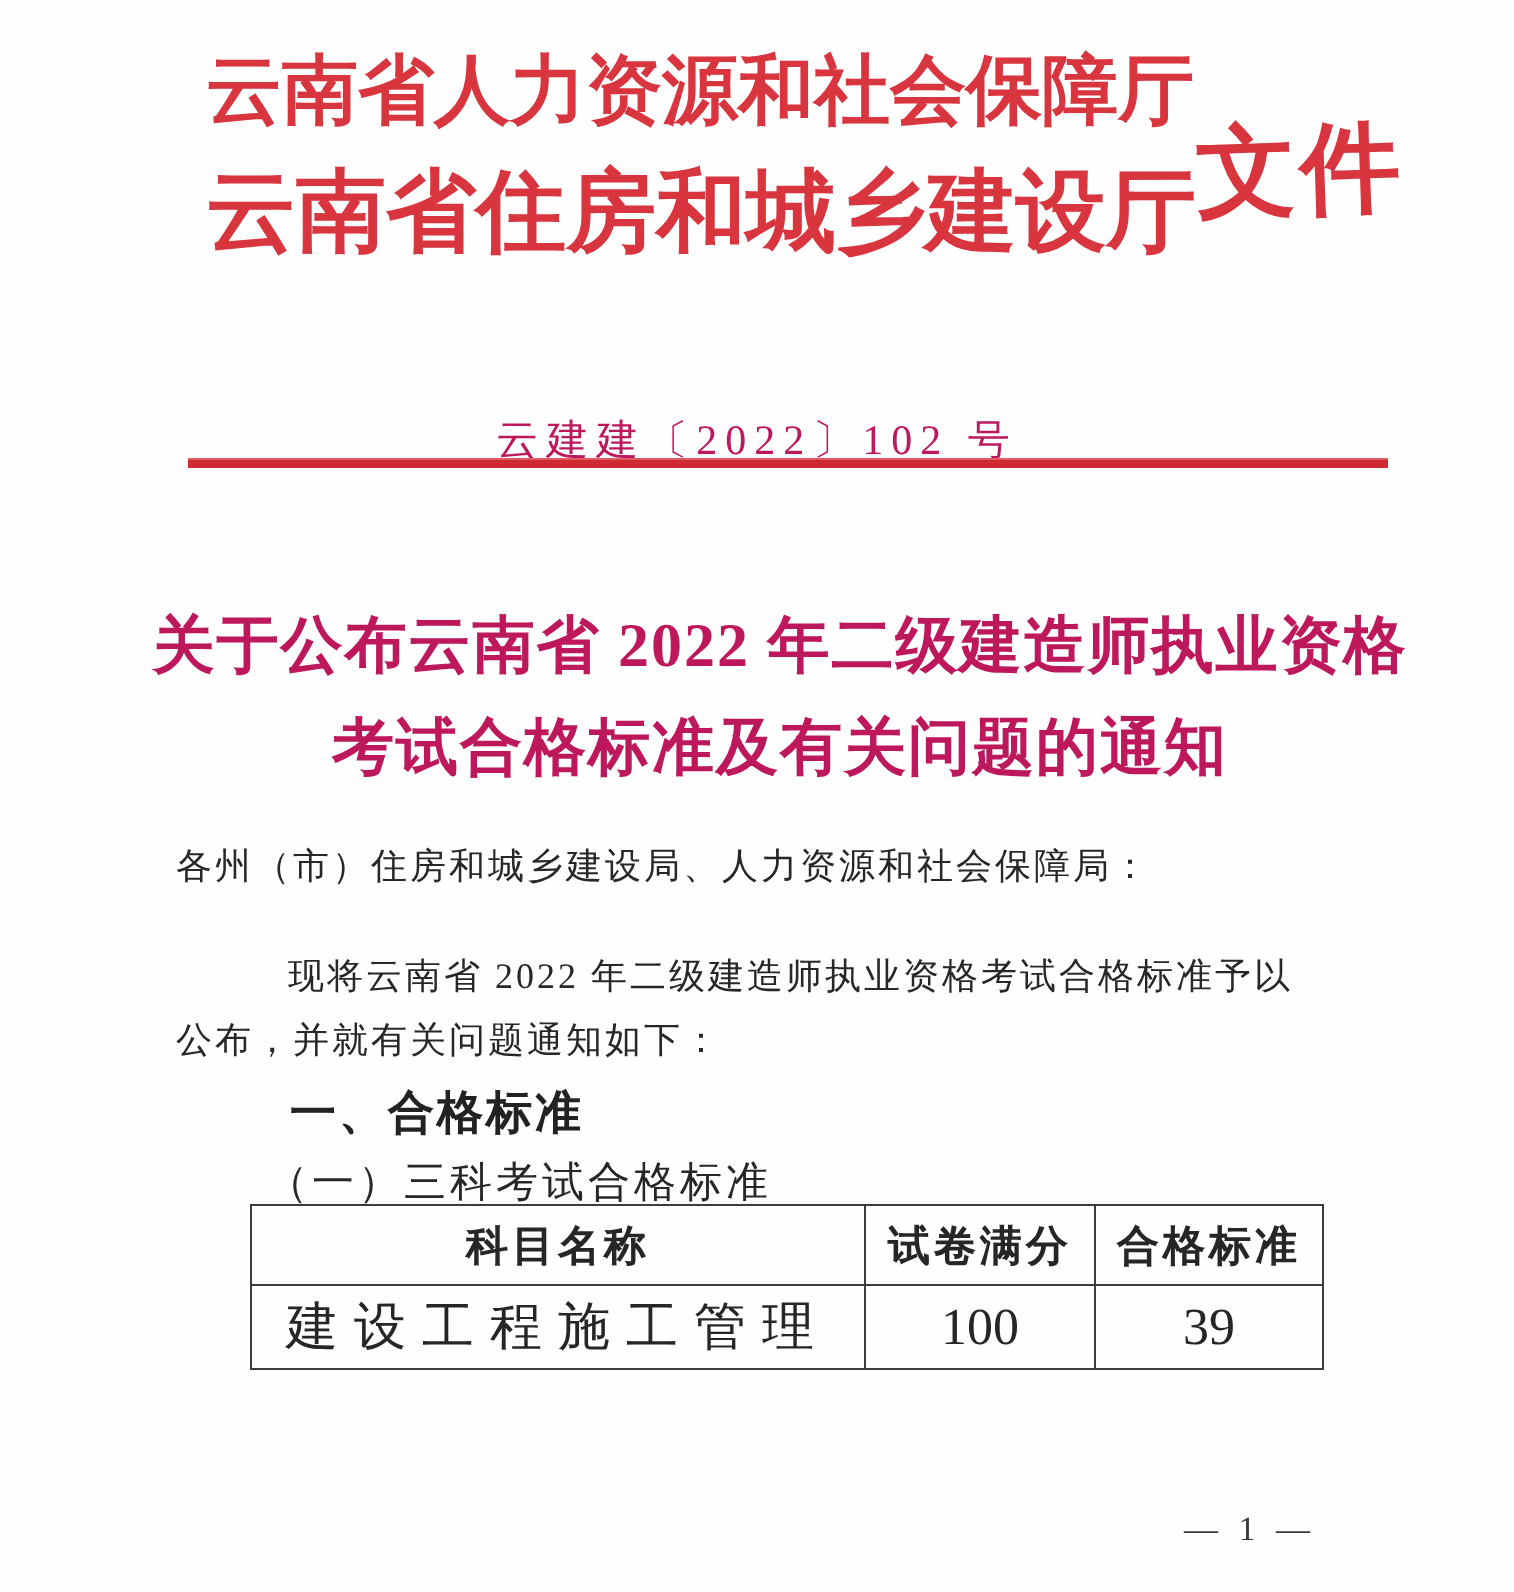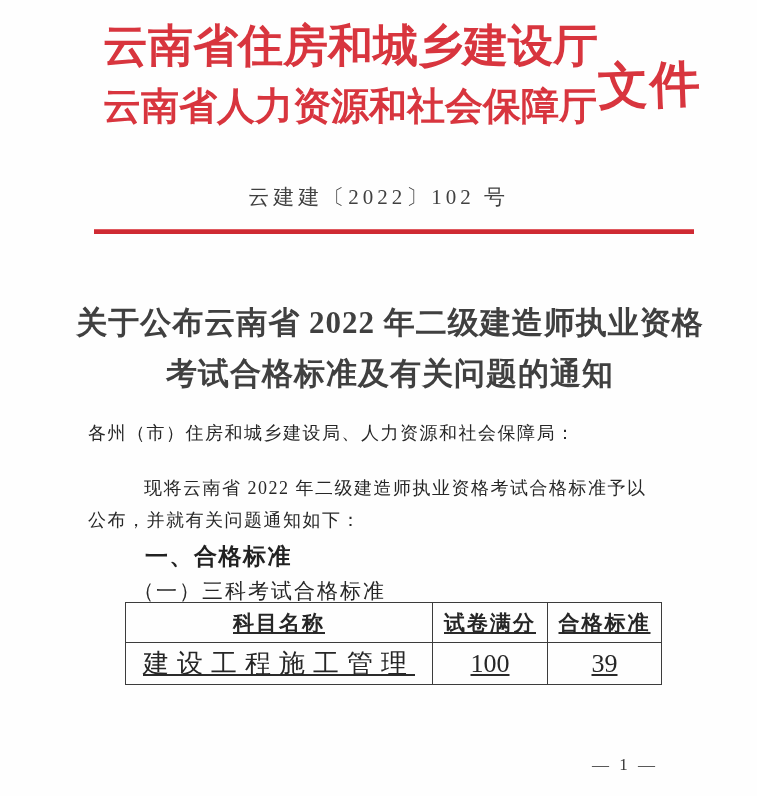--- a/index.html
+++ b/index.html
@@ -49,27 +49,27 @@
     font-size: 50px;
     font-weight: bold;
     color: #d8353e;
     letter-spacing: 2px;
     transform: rotate(-2deg);
   }
 
   
   .doc-number {
     position: absolute;
-    top: 183px;
+    top: 206px;
     left: 0;
     width: 757px;
     text-align: center;
     font-size: 21px;
     letter-spacing: 4px;
-    color: #404040;
+    color: #be185d;
   }
 
   
   .red-rule {
     position: absolute;
     top: 229px;
     left: 94px;
     width: 600px;
     height: 4px;
     background: #cf2a33;
@@ -78,21 +78,21 @@
 
   
   .title-block {
     position: absolute;
     top: 297px;
     left: 40px;
     width: 700px;
     text-align: center;
     font-size: 31px;
     font-weight: bold;
-    color: #404040;
+    color: #be185d;
     line-height: 51px;
     letter-spacing: 1px;
   }
 
   
   .body-line {
     position: absolute;
     left: 88px;
     width: 590px;
     font-size: 18px;
@@ -119,21 +119,20 @@
   }
 
   
   .score-table {
     position: absolute;
     top: 602px;
     left: 125px;
     width: 536px;
     border-collapse: collapse;
     table-layout: fixed;
-    text-decoration: underline;
   }
   .score-table col.c1 { width: 307px; }
   .score-table col.c2 { width: 115px; }
   .score-table col.c3 { width: 114px; }
   .score-table td, .score-table th {
     border: 1.5px solid #3c3c3c;
     text-align: center;
     vertical-align: middle;
     padding: 0;
     color: #262626;
@@ -165,22 +164,22 @@
     color: #3a3a3a;
     letter-spacing: 3px;
   }
 </style>
 </head>
 <body>
 
 <div class="page">
 
   <div class="letterhead">
+    <span class="agency-line agency-line-2">云南省人力资源和社会保障厅</span>
     <span class="agency-line agency-line-1">云南省住房和城乡建设厅</span>
-    <span class="agency-line agency-line-2">云南省人力资源和社会保障厅</span>
   </div>
   <div class="doc-word">文件</div>
 
   <div class="doc-number">云建建〔2022〕102 号</div>
 
   <div class="red-rule"></div>
 
   <div class="title-block">
     <div>关于公布云南省 2022 年二级建造师执业资格</div>
     <div>考试合格标准及有关问题的通知</div>

